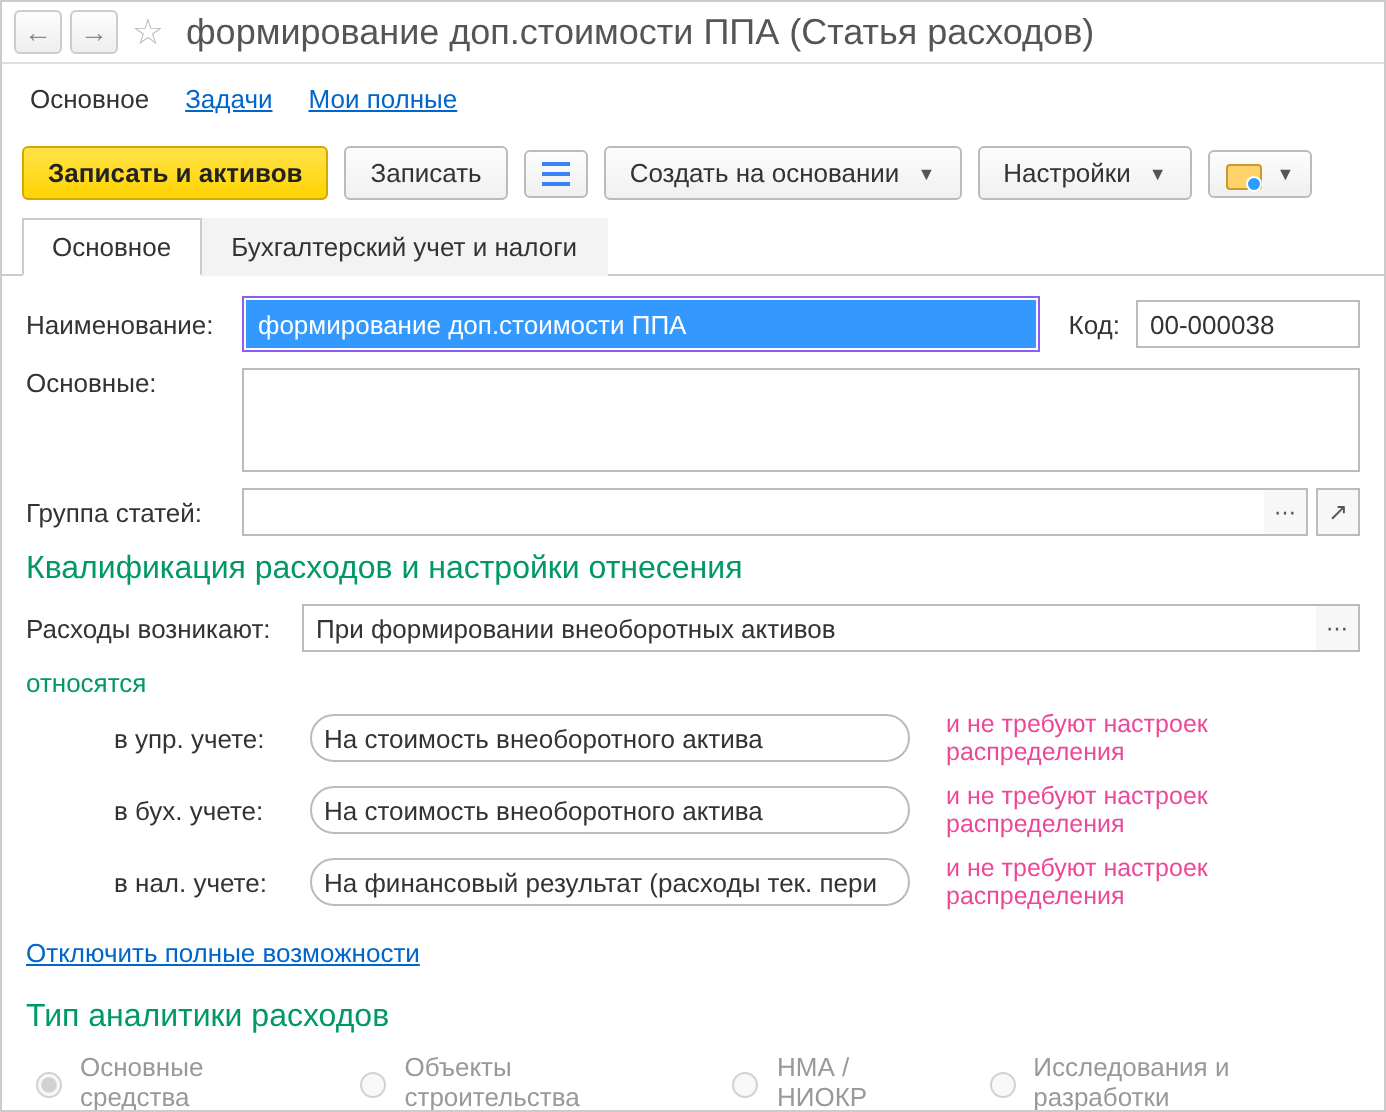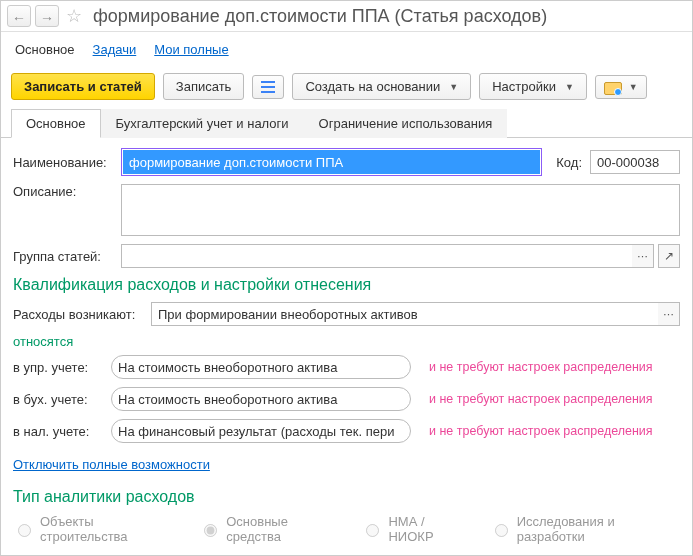--- a/index.html
+++ b/index.html
@@ -159,21 +159,21 @@
     font-size: 16px;
     margin: 6px 0 8px 0;
   }
   .select-like {
     flex: 1;
     display: flex;
   }
   .select-like .input { flex: 1; border-right: none; }
   .sub { color: #009966; font-size: 13px; margin: 0 0 6px 0; }
   .hint { color: #ec4899; margin-left: 10px; flex: 1; font-size: 12.5px; }
-  .row-acc .lbl { min-width: 90px; }
+  .row-acc .lbl { min-width: 90px; margin-left: 44px; }
   .row-acc .input { width: 300px; border-radius: 12px; }
   .link-small {
     color: #0066cc;
     text-decoration: underline;
     cursor: pointer;
     font-size: 13px;
     display: inline-block;
     margin: 6px 0 10px 0;
   }
   .radios {
@@ -223,21 +223,21 @@
   <div class="title">формирование доп.стоимости ППА (Статья расходов)</div>
 </div>
 
 <div class="top-nav">
   <span class="active">Основное</span>
   <span class="link">Задачи</span>
   <span class="link">Мои полные</span>
 </div>
 
 <div class="toolbar">
-  <div class="btn primary">Записать и статей</div>
+  <div class="btn primary">Записать и активов</div>
   <div class="btn">Записать</div>
   <div class="btn icon-only">
       <span class="icon-blue-bars"></span>
     </div>
   <div class="btn">
     <span>Создать на основании</span>
     <span class="dropdown-caret">▼</span>
   </div>
   <div class="btn">
     <span>Настройки</span>
@@ -247,36 +247,35 @@
     <span class="icon-folder">
         <span class="dot"></span>
       </span>
     <span class="dropdown-caret">▼</span>
   </div>
 </div>
 
 <div class="tabs">
   <div class="tab active">Основное</div>
   <div class="tab">Бухгалтерский учет и налоги</div>
-  <div class="tab">Ограничение использования</div>
 </div>
 
 <div class="form-area">
 
   <div class="row">
     <div class="lbl">Наименование:</div>
     <div class="name-wrap">
       <input class="input selected" value="формирование доп.стоимости ППА" style="">
     </div>
     <div class="lbl" style="min-width:auto;margin-left:6px">Код:</div>
-    <input class="input" style="width: 90px;" value="00-000038">
+    <input class="input" style="width: 112px;" value="00-000038">
   </div>
 
   <div class="row align-top">
-    <div class="lbl">Описание:</div>
+    <div class="lbl">Основные:</div>
     <textarea class="input" style=""></textarea>
   </div>
 
   <div class="row">
     <div class="lbl">Группа статей:</div>
     <div class="select-like">
       <input class="input" value="" style="">
       <div class="mini-btn">⋯</div>
       <div class="mini-btn" style="border-left:1px solid #bbb;margin-left:4px">
           <span class="expand-icon">↗</span>
@@ -311,26 +310,26 @@
     <input class="input" value="На финансовый результат (расходы тек. пери" style="">
     <div class="hint">и не требуют настроек распределения</div>
   </div>
 
   <span class="link-small">Отключить полные возможности</span>
 
   <div class="section-title">Тип аналитики расходов</div>
 
   <div class="radios disabled">
     <label class="radio">
+        <input type="radio" name="an" checked="" disabled="" style="">
+        <span>Основные средства</span>
+      </label>
+    <label class="radio">
         <input type="radio" name="an" disabled="" style="">
         <span>Объекты строительства</span>
-      </label>
-    <label class="radio">
-        <input type="radio" name="an" checked="" disabled="" style="">
-        <span>Основные средства</span>
       </label>
     <label class="radio">
         <input type="radio" name="an" disabled="" style="">
         <span>НМА / НИОКР</span>
       </label>
     <label class="radio">
         <input type="radio" name="an" disabled="" style="">
         <span>Исследования и разработки</span>
       </label>
   </div>

